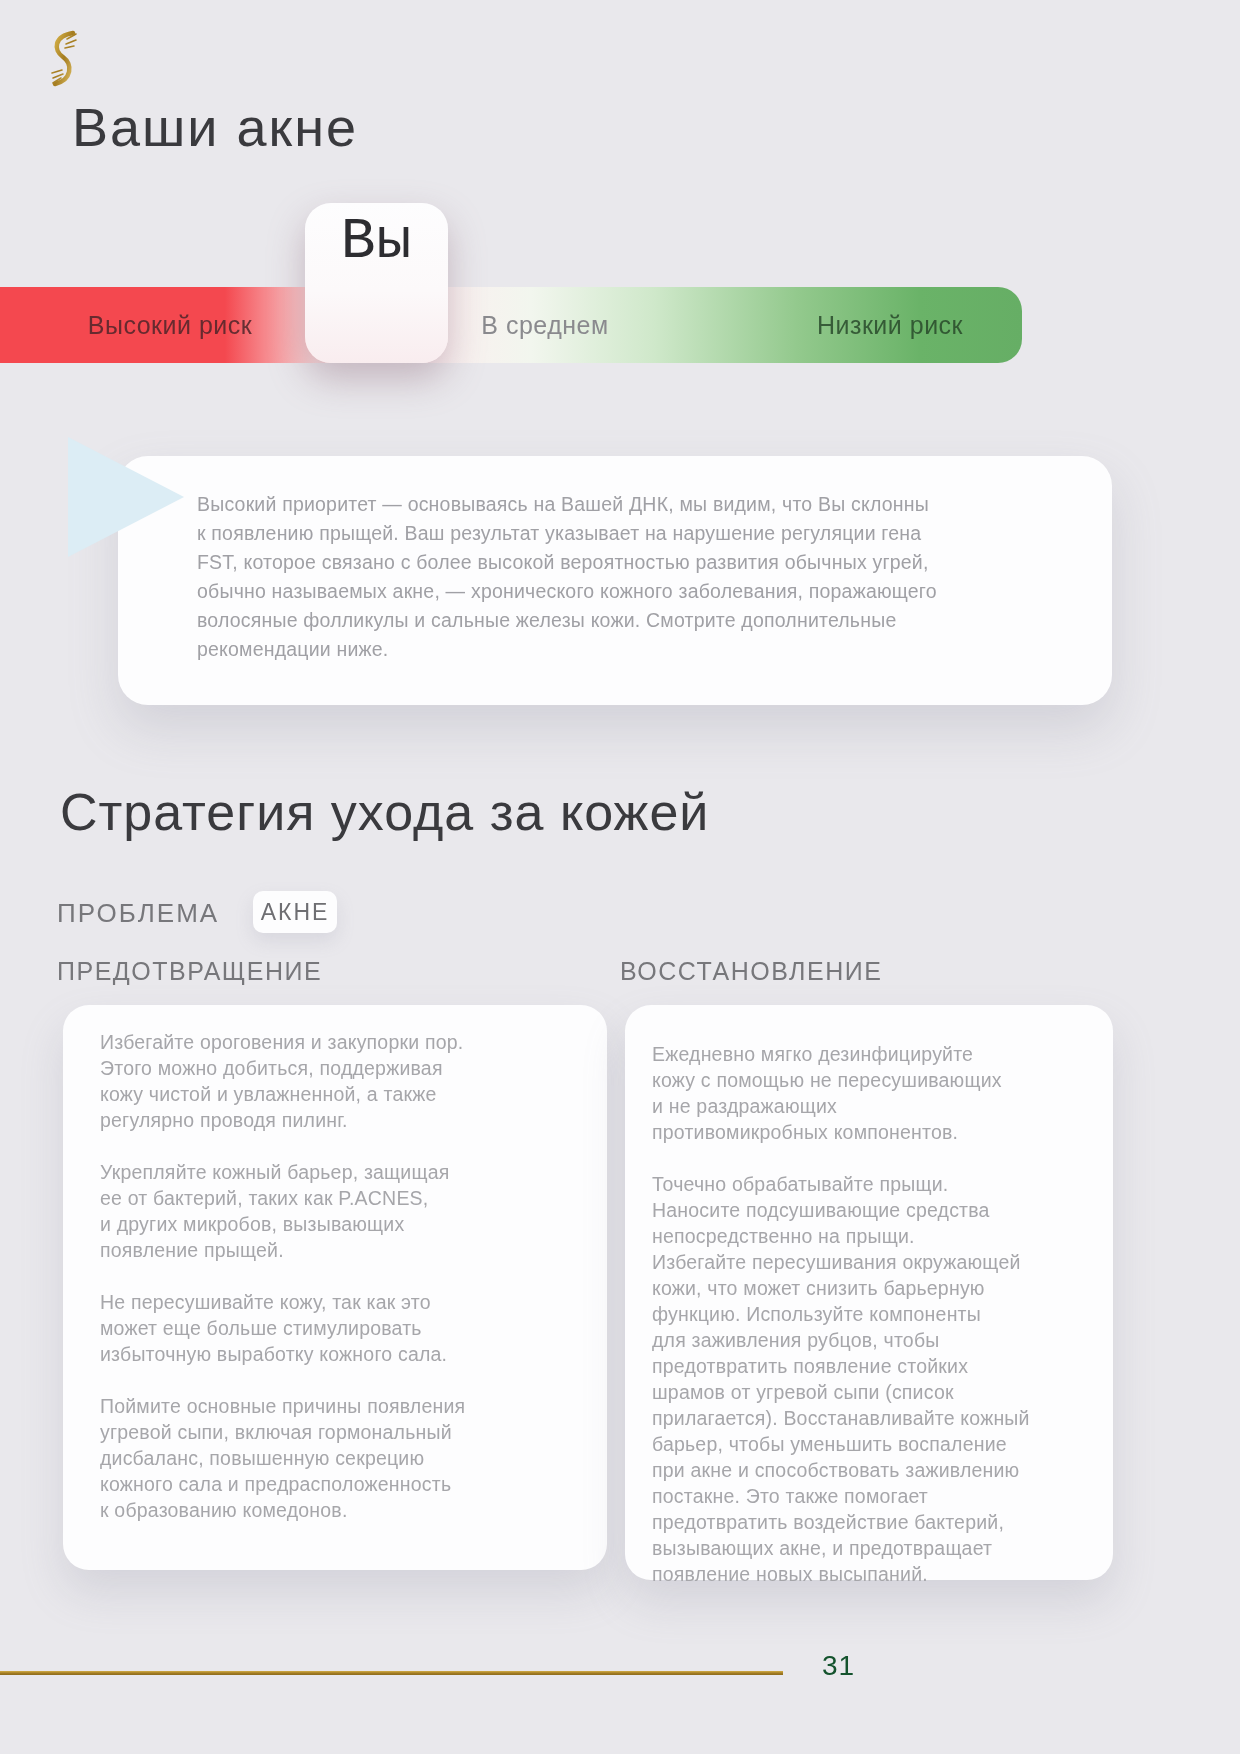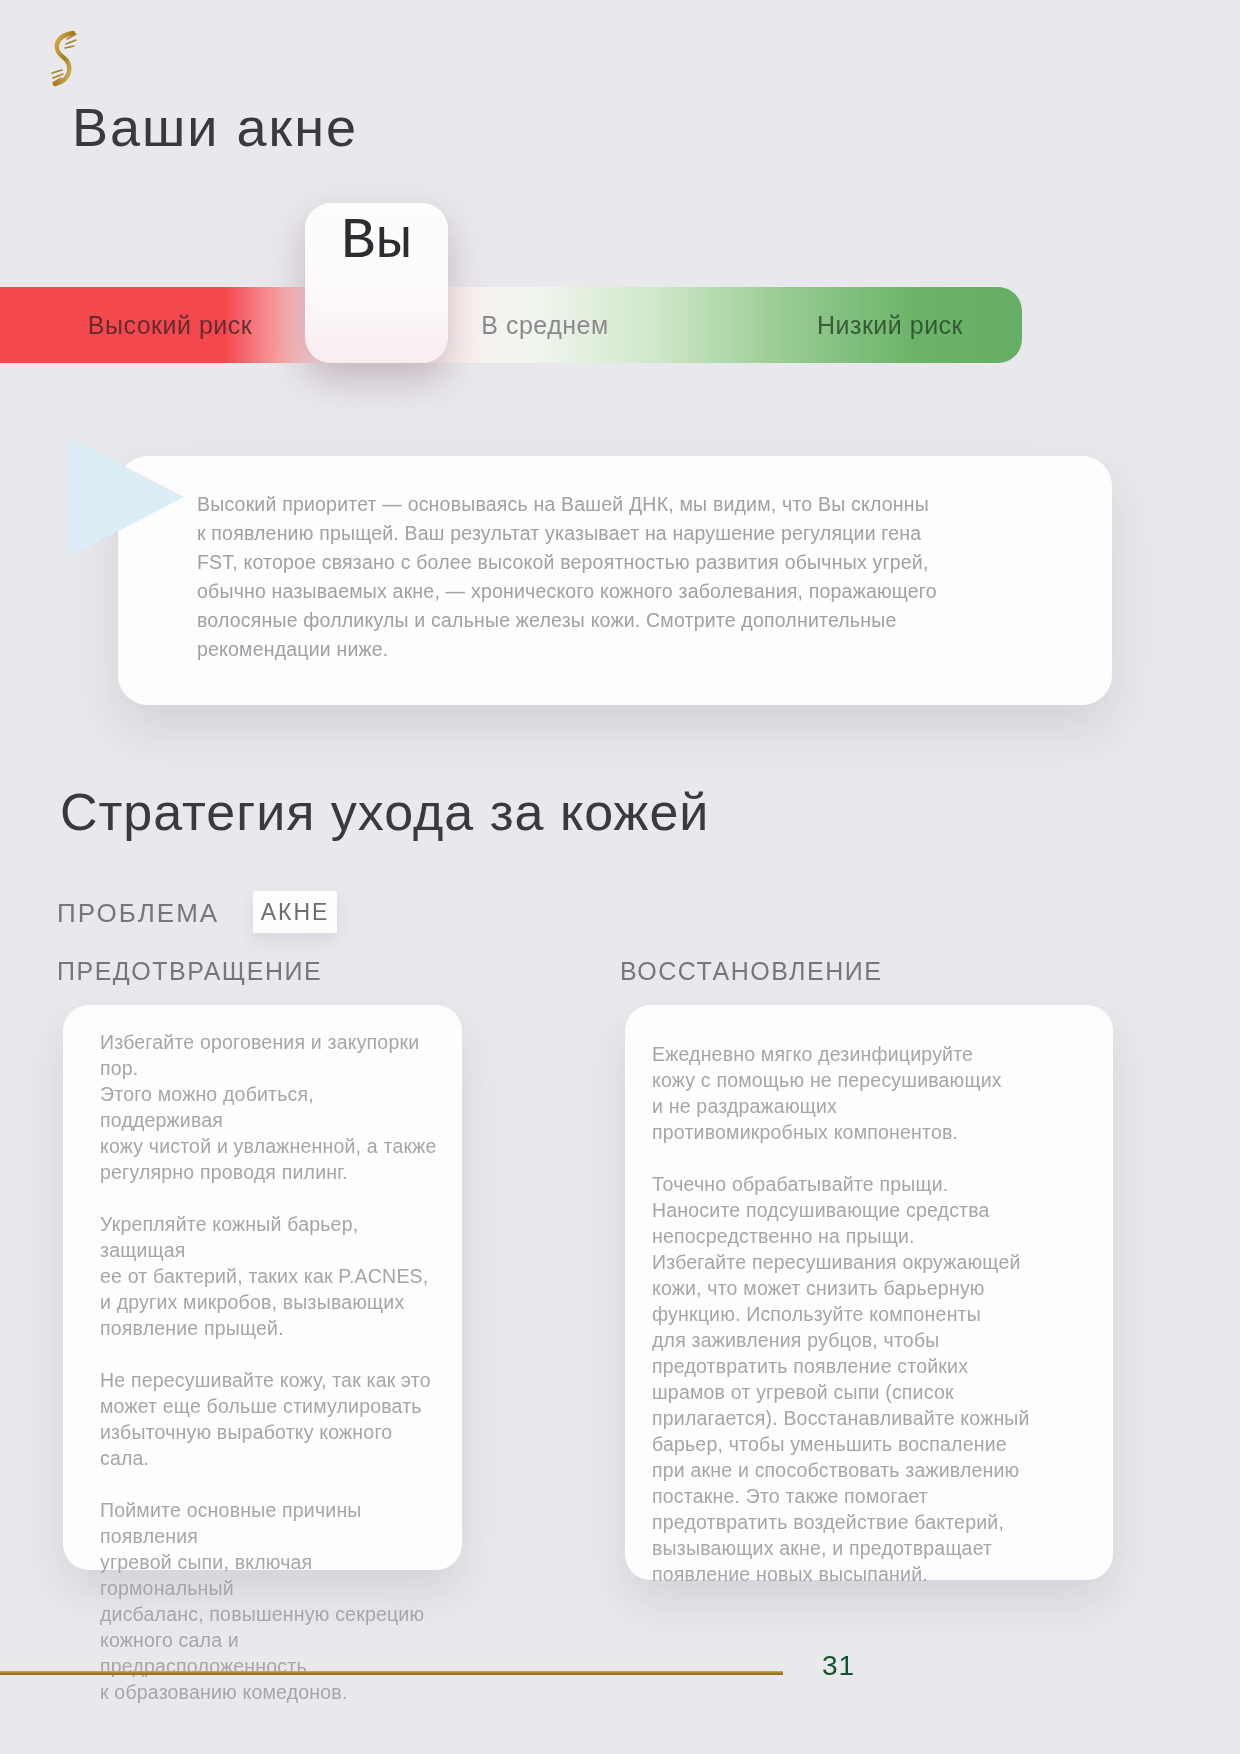--- a/index.html
+++ b/index.html
@@ -78,36 +78,36 @@
   .strategy-title{
     left:60px;top:782px;
     font-size:52px;font-weight:200;color:#3a3a3e;letter-spacing:1px;
   }
   .problem-label{
     left:57px;top:898px;
     font-size:26px;font-weight:300;color:#77777b;letter-spacing:2px;
   }
   .problem-badge{
     left:253px;top:891px;width:84px;height:42px;
-    background:#fdfdfe;border-radius:2px;
+    background:#fdfdfe;border-radius:10px;
     box-shadow:0 8px 18px rgba(140,140,160,0.18);
     text-align:center;line-height:42px;
     font-size:23px;font-weight:300;color:#6e6e72;letter-spacing:2px;
   }
   .col-heading{
     top:957px;font-size:25px;font-weight:300;color:#77777b;letter-spacing:1.5px;
   }
   .col-heading.left{left:57px;}
   .col-heading.right{left:620px;}
 
   .strategy-card{
     top:1005px;background:#fdfdfe;border-radius:26px;
     box-shadow:0 22px 44px rgba(130,130,150,0.20);
   }
-  .strategy-card.left{left:63px;width:399px;height:565px;}
+  .strategy-card.left{left:63px;width:544px;height:565px;}
   .strategy-card.right{left:625px;width:488px;height:575px;}
   .card-body{padding:24px 20px 0 37px;}
   .strategy-card.right .card-body{padding-left:27px;padding-top:36px;}
   .card-body p.para{
     margin:0 0 26px 0;
     font-size:19.5px;line-height:26px;color:#a6a6aa;
     letter-spacing:0.2px;white-space:pre-line;
   }
 
   

